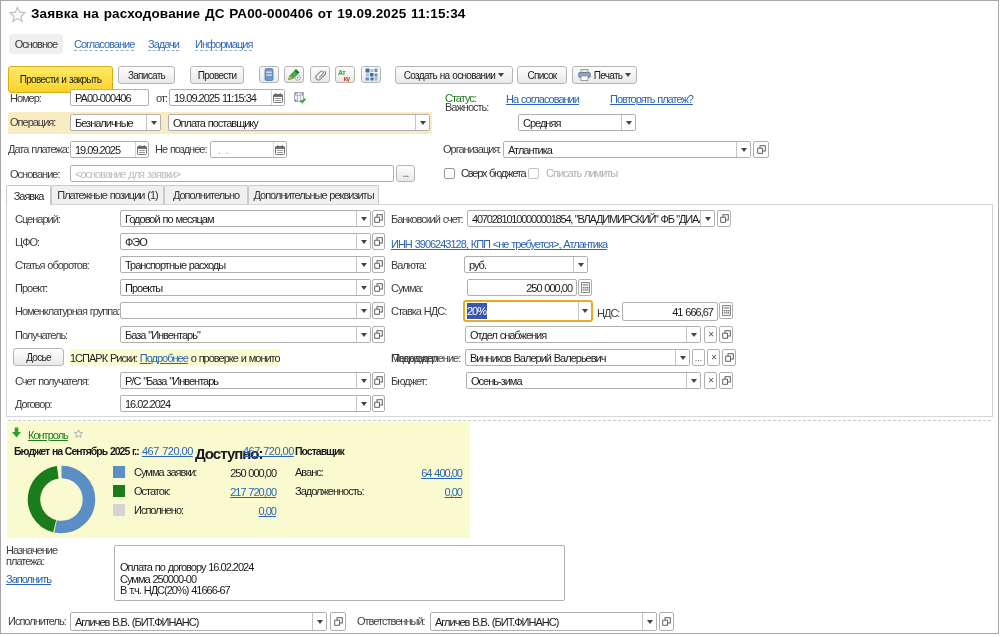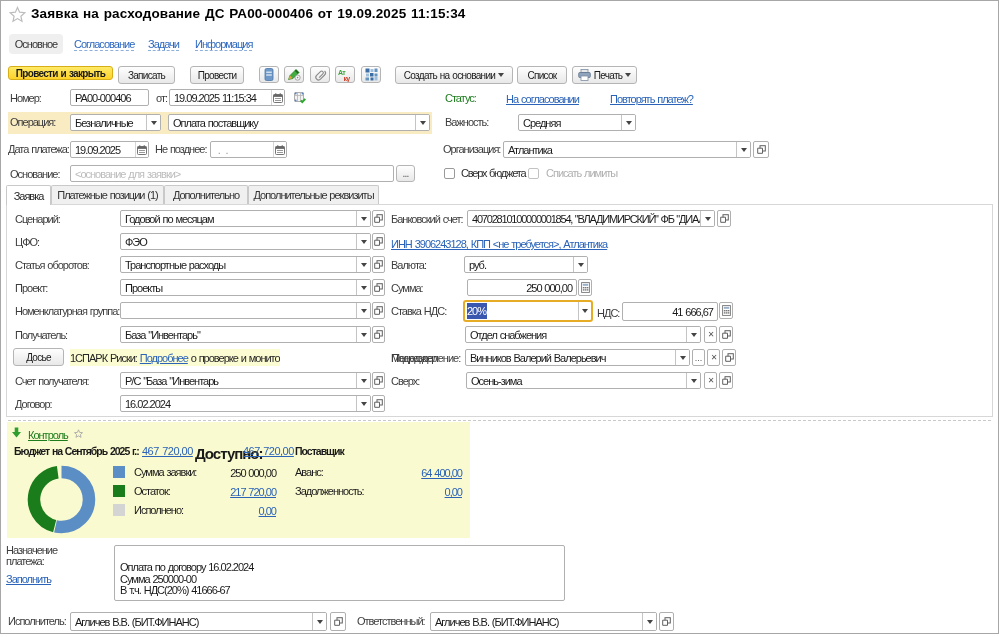--- a/index.html
+++ b/index.html
@@ -28,21 +28,21 @@
 <svg class="ab" style="left:9px;top:6px" width="17" height="17" viewBox="0 0 17 17">
     <path d="M8.5 1.4 L10.6 6.2 L15.8 6.7 L11.9 10.2 L13 15.3 L8.5 12.6 L4 15.3 L5.1 10.2 L1.2 6.7 L6.4 6.2 Z" fill="none" stroke="#bdbdbd" stroke-width="1.2"></path>
   </svg>
 <div class="ab" style="left:31px;top:6px;font-size:13.5px;font-weight:bold;color:#000;letter-spacing:0.15px;">Заявка на расходование ДС РА00-000406 от 19.09.2025 11:15:34</div>
 
 <div class="ab" style="left:9px;top:34px;width:54px;height:20px;background:#efefef;border-radius:4px;display:flex;align-items:center;justify-content:center;color:#333;">Основное</div>
 <a class="ab dlink" style="left:74px;top:38px;">Согласование</a>
 <a class="ab dlink" style="left:148px;top:38px;">Задачи</a>
 <a class="ab dlink" style="left:195px;top:38px;">Информация</a>
 
-<div class="btn" style="left:8px;top:66px;width:105px;height:14px;background:linear-gradient(#ffea67,#fed22a);border-color:#d8ae17;font-weight:bold;">Провести и закрыть</div>
+<div class="btn" style="left:8px;top:66px;width:105px;height:27px;background:linear-gradient(#ffea67,#fed22a);border-color:#d8ae17;font-weight:normal;">Провести и закрыть</div>
 <div class="btn" style="left:118px;top:66px;width:57px;height:18px;">Записать</div>
 <div class="btn" style="left:190px;top:66px;width:54px;height:18px;">Провести</div>
 <div class="btn" style="left:259px;top:66px;width:20px;height:17px;">
     <svg width="10" height="13" viewBox="0 0 10 13">
       <rect x="1" y="0.5" width="8" height="12" rx="1.5" fill="#6f99c8" stroke="#4a76a8" stroke-width="0.8"></rect>
       <rect x="2.2" y="3.6" width="5.6" height="1.2" fill="#fff" opacity="0.85"></rect>
       <rect x="2.2" y="6.4" width="5.6" height="1.2" fill="#fff" opacity="0.85"></rect>
     </svg>
   </div>
 <div class="btn" style="left:284px;top:66px;width:20px;height:17px;">
@@ -110,21 +110,21 @@
     <path d="M6 9.2 L8.3 11.6 L12 7.6 L10.5 6.2 L8.3 8.6 L7.4 7.8 Z" fill="#2fa82f"></path>
   </svg>
 <div class="lbl grn" style="left:445px;top:93px;">Статус:</div>
 <a class="ab link" style="left:506px;top:93px;">На согласовании</a>
 <a class="ab link" style="left:610px;top:93px;">Повторять платеж?</a>
 
 <div class="ab" style="left:8px;top:112px;width:424px;height:22px;background:#f9ebc2;"></div>
 <div class="lbl" style="left:10px;top:117px;">Операция:</div>
 <div class="inp" style="left:70px;top:114px;width:91px;height:17px;">Безналичные<span class="caret"></span></div>
 <div class="inp" style="left:168px;top:114px;width:262px;height:17px;">Оплата поставщику<span class="caret"></span></div>
-<div class="lbl" style="left:445px;top:117px;">Важность:</div>
+<div class="lbl" style="left:445px;top:102px;">Важность:</div>
 <div class="inp" style="left:502px;top:114px;width:118px;height:17px;margin-left:16px;">Средняя<span class="caret"></span></div>
 
 <div class="lbl" style="left:8px;top:144px;">Дата платежа:</div>
 <div class="inp" style="left:70px;top:141px;width:79px;height:17px;">19.09.2025<span class="cal">
       <svg width="10" height="10" viewBox="0 0 10 10">
         <rect x="0.5" y="1.5" width="9" height="8" rx="1" fill="#fff" stroke="#666" stroke-width="0.9"></rect>
         <rect x="0.5" y="1.5" width="9" height="2.4" fill="#666"></rect>
         <rect x="2" y="0.4" width="1.4" height="2" fill="#666"></rect>
         <rect x="6.6" y="0.4" width="1.4" height="2" fill="#666"></rect>
         <rect x="2" y="5" width="6" height="1" fill="#999"></rect>
@@ -291,21 +291,21 @@
 <div class="lbl" style="left:391px;top:353px;">Менеджер:</div>
 <div class="inp" style="left:465px;top:349px;width:225px;height:17px;">Винников Валерий Валерьевич<span class="caret"></span></div>
 <div class="xbtn" style="left:692px;top:349px;width:13px;height:17px;font-size:9px;letter-spacing:0;">...</div>
 <div class="xbtn" style="left:707px;top:349px;width:13px;height:17px;">✕</div>
 <div class="sqb" style="left:722px;top:349px;width:14px;height:17px;">
     <svg width="9" height="9" viewBox="0 0 9 9">
       <rect x="3" y="0.7" width="5.3" height="5.3" fill="none" stroke="#606060" stroke-width="1"></rect>
       <path d="M5.5 3.2 L5.5 8.3 L0.7 8.3 L0.7 3.2 Z" fill="#fff" stroke="#606060" stroke-width="1"></path>
     </svg>
   </div>
-<div class="lbl" style="left:391px;top:376px;">Сверх:</div>
+<div class="lbl" style="left:391px;top:376px;">Бюджет:</div>
 <div class="inp" style="left:466px;top:372px;width:235px;height:17px;">Осень-зима<span class="caret"></span></div>
 <div class="xbtn" style="left:704px;top:372px;width:13px;height:17px;">✕</div>
 <div class="sqb" style="left:719px;top:372px;width:14px;height:17px;">
     <svg width="9" height="9" viewBox="0 0 9 9">
       <rect x="3" y="0.7" width="5.3" height="5.3" fill="none" stroke="#606060" stroke-width="1"></rect>
       <path d="M5.5 3.2 L5.5 8.3 L0.7 8.3 L0.7 3.2 Z" fill="#fff" stroke="#606060" stroke-width="1"></path>
     </svg>
   </div>
 
 <div class="ab" style="left:8px;top:420px;width:983px;height:0;border-top:1px dashed #c9c9c9;"></div>

